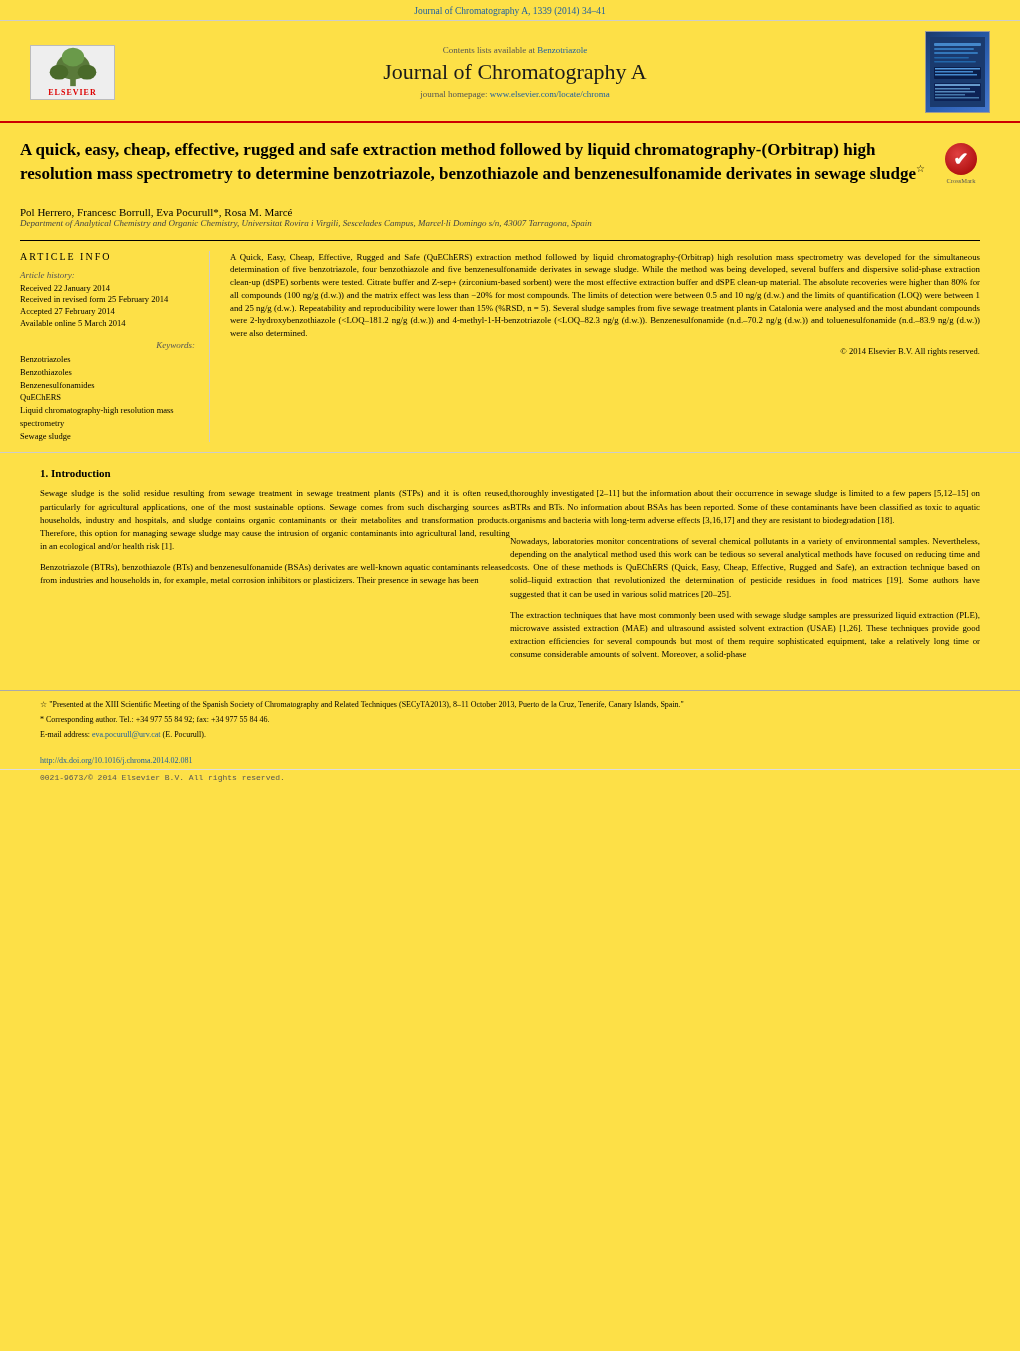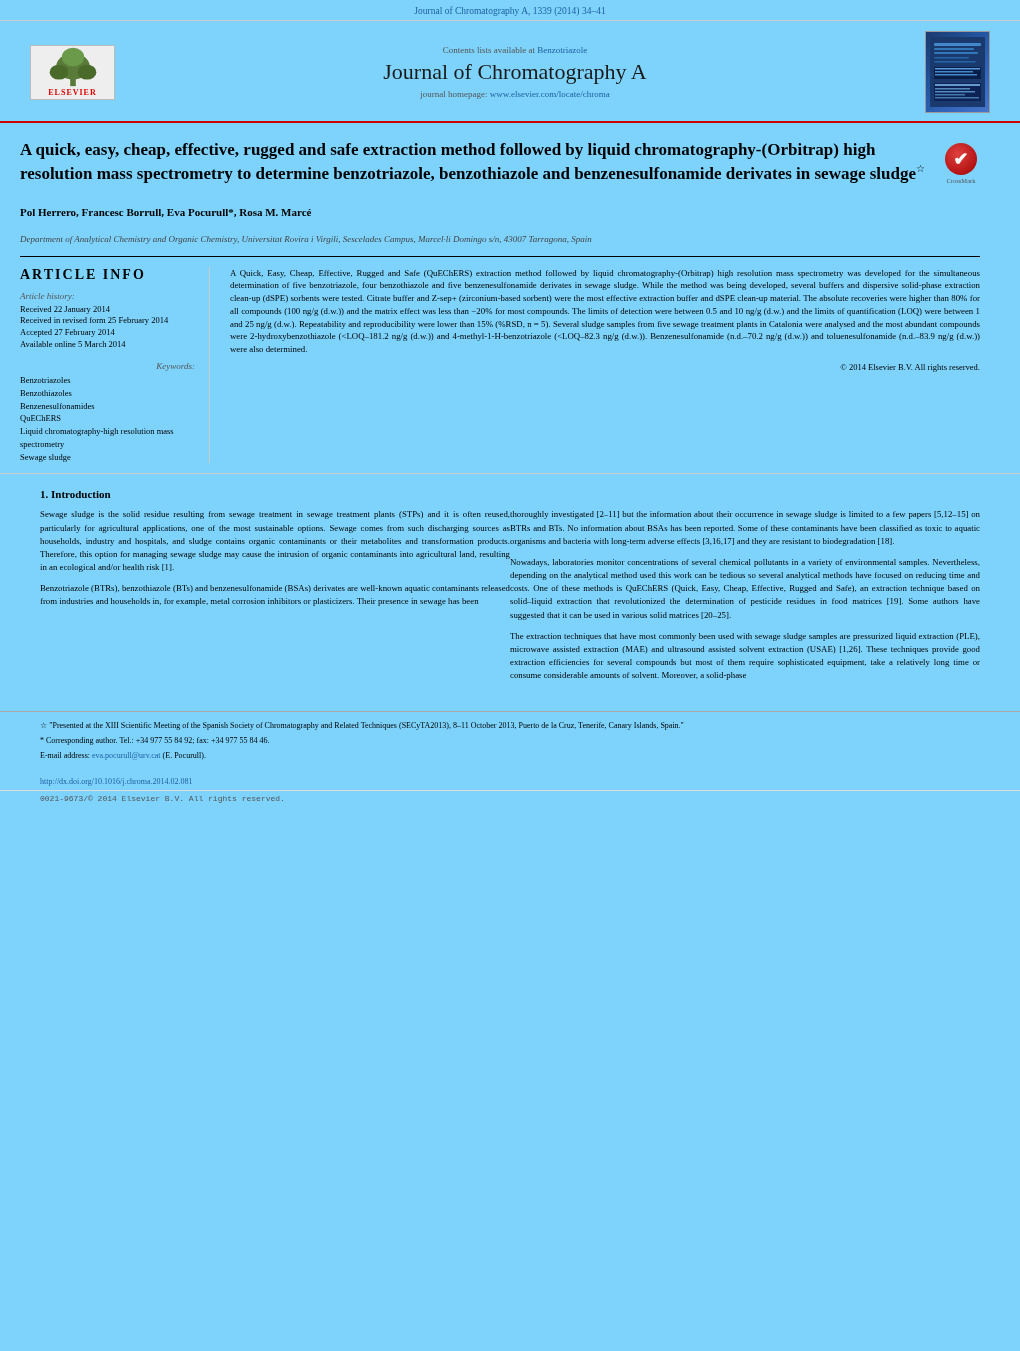--- a/index.html
+++ b/index.html
@@ -7,21 +7,21 @@
       background: #fff;
       font-family: "Times New Roman", Times, serif;
       font-size: 10px;
       color: #000;
       width: 1020px;
       min-height: 1351px;
     }
     .page {
       width: 1020px;
       min-height: 1351px;
-      background: #7dd3fc;
+      background: #fde047;
       padding: 0;
     }
     
     .top-bar {
       text-align: center;
       padding: 6px 0 4px 0;
       font-size: 9.5px;
       color: #2060a0;
       border-bottom: 1px solid #ccc;
     }
@@ -149,22 +149,21 @@
     }
     .crossmark-text {
       font-size: 6.5px;
       color: #555;
       text-align: center;
       margin-top: 2px;
     }
     .authors {
       font-size: 11px;
       color: #000;
-      margin-bottom: 16px;
-      font-weight: bold;
+      margin-bottom: 0;
     }
     .affiliation {
       font-size: 9px;
       color: #444;
       font-style: italic;
       margin-bottom: 12px;
     }
     
     .two-col {
       display: flex;
@@ -175,22 +174,22 @@
     .left-col {
       width: 190px;
       flex-shrink: 0;
       border-right: 1px solid #ccc;
       padding-right: 14px;
     }
     .right-col {
       flex: 1;
     }
     .article-info-title {
-      font-size: 14px;
-      font-weight: bold;
+      font-size: 10px;
+      font-weight: normal;
       letter-spacing: 2px;
       text-transform: uppercase;
       color: #000;
     }
     .info-section-title {
       font-size: 9px;
       font-style: italic;
       color: #555;
       margin-bottom: 3px;
       margin-top: 8px;

